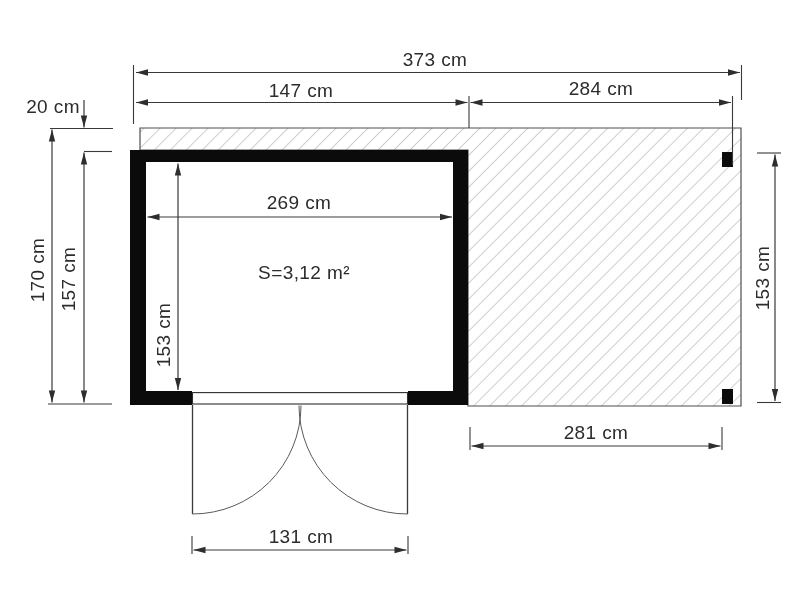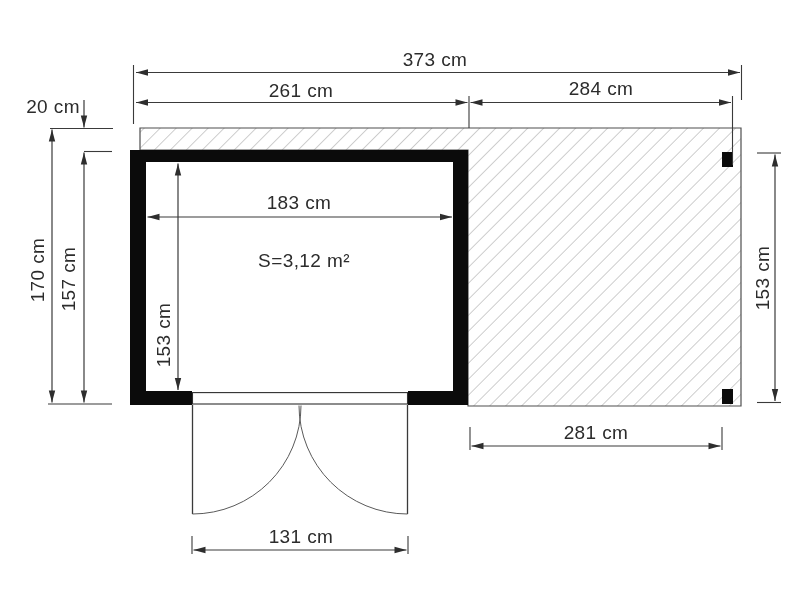--- a/index.html
+++ b/index.html
@@ -69,26 +69,26 @@
       <line x1="52" y1="129.5" x2="52" y2="402.5" marker-start="url(#arr)" marker-end="url(#arr)"></line>
       <line x1="147.5" y1="217" x2="452" y2="217" marker-start="url(#arr)" marker-end="url(#arr)"></line>
       <line x1="178" y1="163.5" x2="178" y2="390" marker-start="url(#arr)" marker-end="url(#arr)"></line>
       <line x1="775" y1="154.5" x2="775" y2="401" marker-start="url(#arr)" marker-end="url(#arr)"></line>
       <line x1="471.5" y1="446" x2="720.5" y2="446" marker-start="url(#arr)" marker-end="url(#arr)"></line>
       <line x1="193.5" y1="550" x2="406.5" y2="550" marker-start="url(#arr)" marker-end="url(#arr)"></line>
     </g>
   </svg>
 
   <div class="lbl" style="left:435px;top:59px">373 cm</div>
-  <div class="lbl" style="left:301px;top:90px">261 cm</div>
+  <div class="lbl" style="left:301px;top:90px">147 cm</div>
   <div class="lbl" style="left:601px;top:88px">284 cm</div>
   <div class="lbl" style="left:53px;top:106px">20 cm</div>
   <div class="lbl v" style="left:37px;top:270px">170 cm</div>
   <div class="lbl v" style="left:68px;top:279px">157 cm</div>
-  <div class="lbl" style="left:299px;top:202px">183 cm</div>
+  <div class="lbl" style="left:299px;top:202px">269 cm</div>
   <div class="lbl v" style="left:163px;top:335px">153 cm</div>
   <div class="lbl v" style="left:762px;top:278px">153 cm</div>
   <div class="lbl" style="left:596px;top:432px">281 cm</div>
   <div class="lbl" style="left:301px;top:536px">131 cm</div>
 
-  <div class="lbl" style="left:304px;top:260px">S=3,12 m²</div>
+  <div class="lbl" style="left:304px;top:272px">S=3,12 m²</div>
 
 </div>
 
 </body></html>

